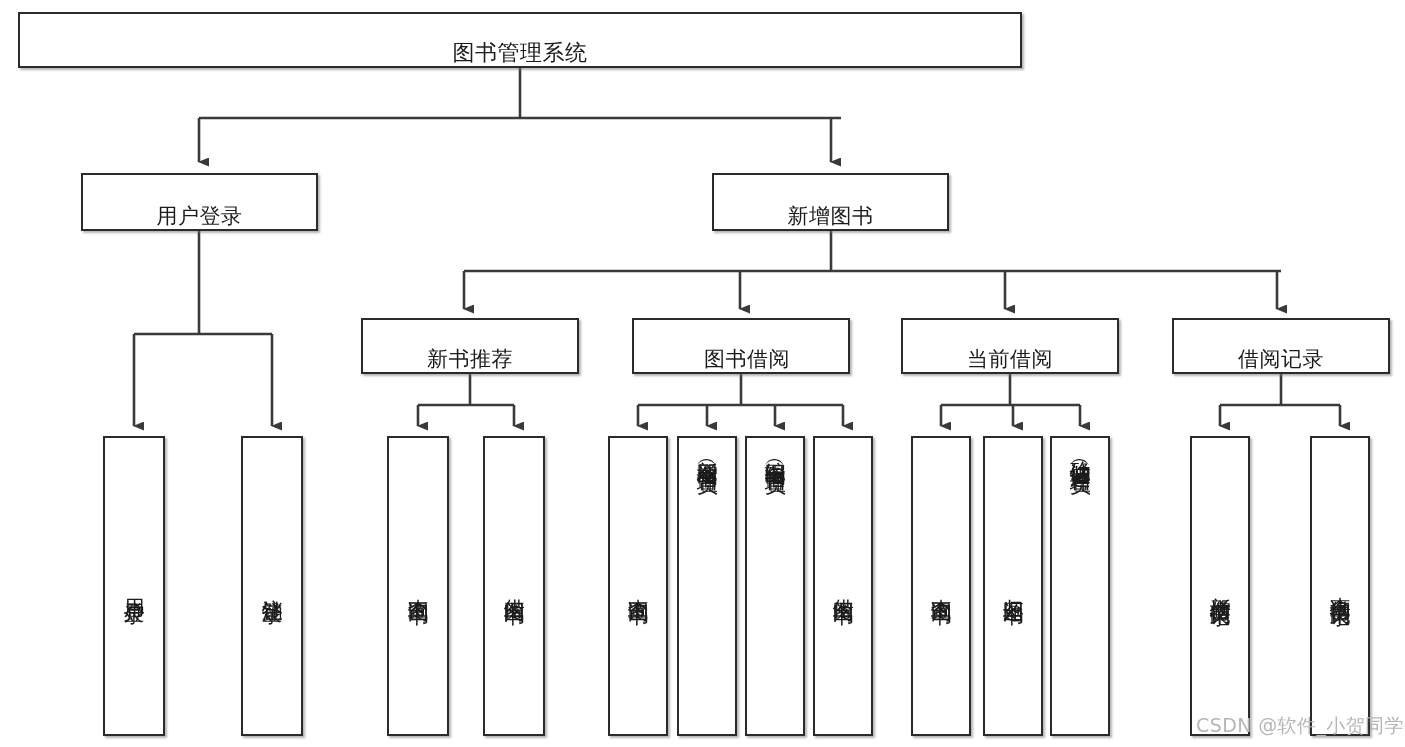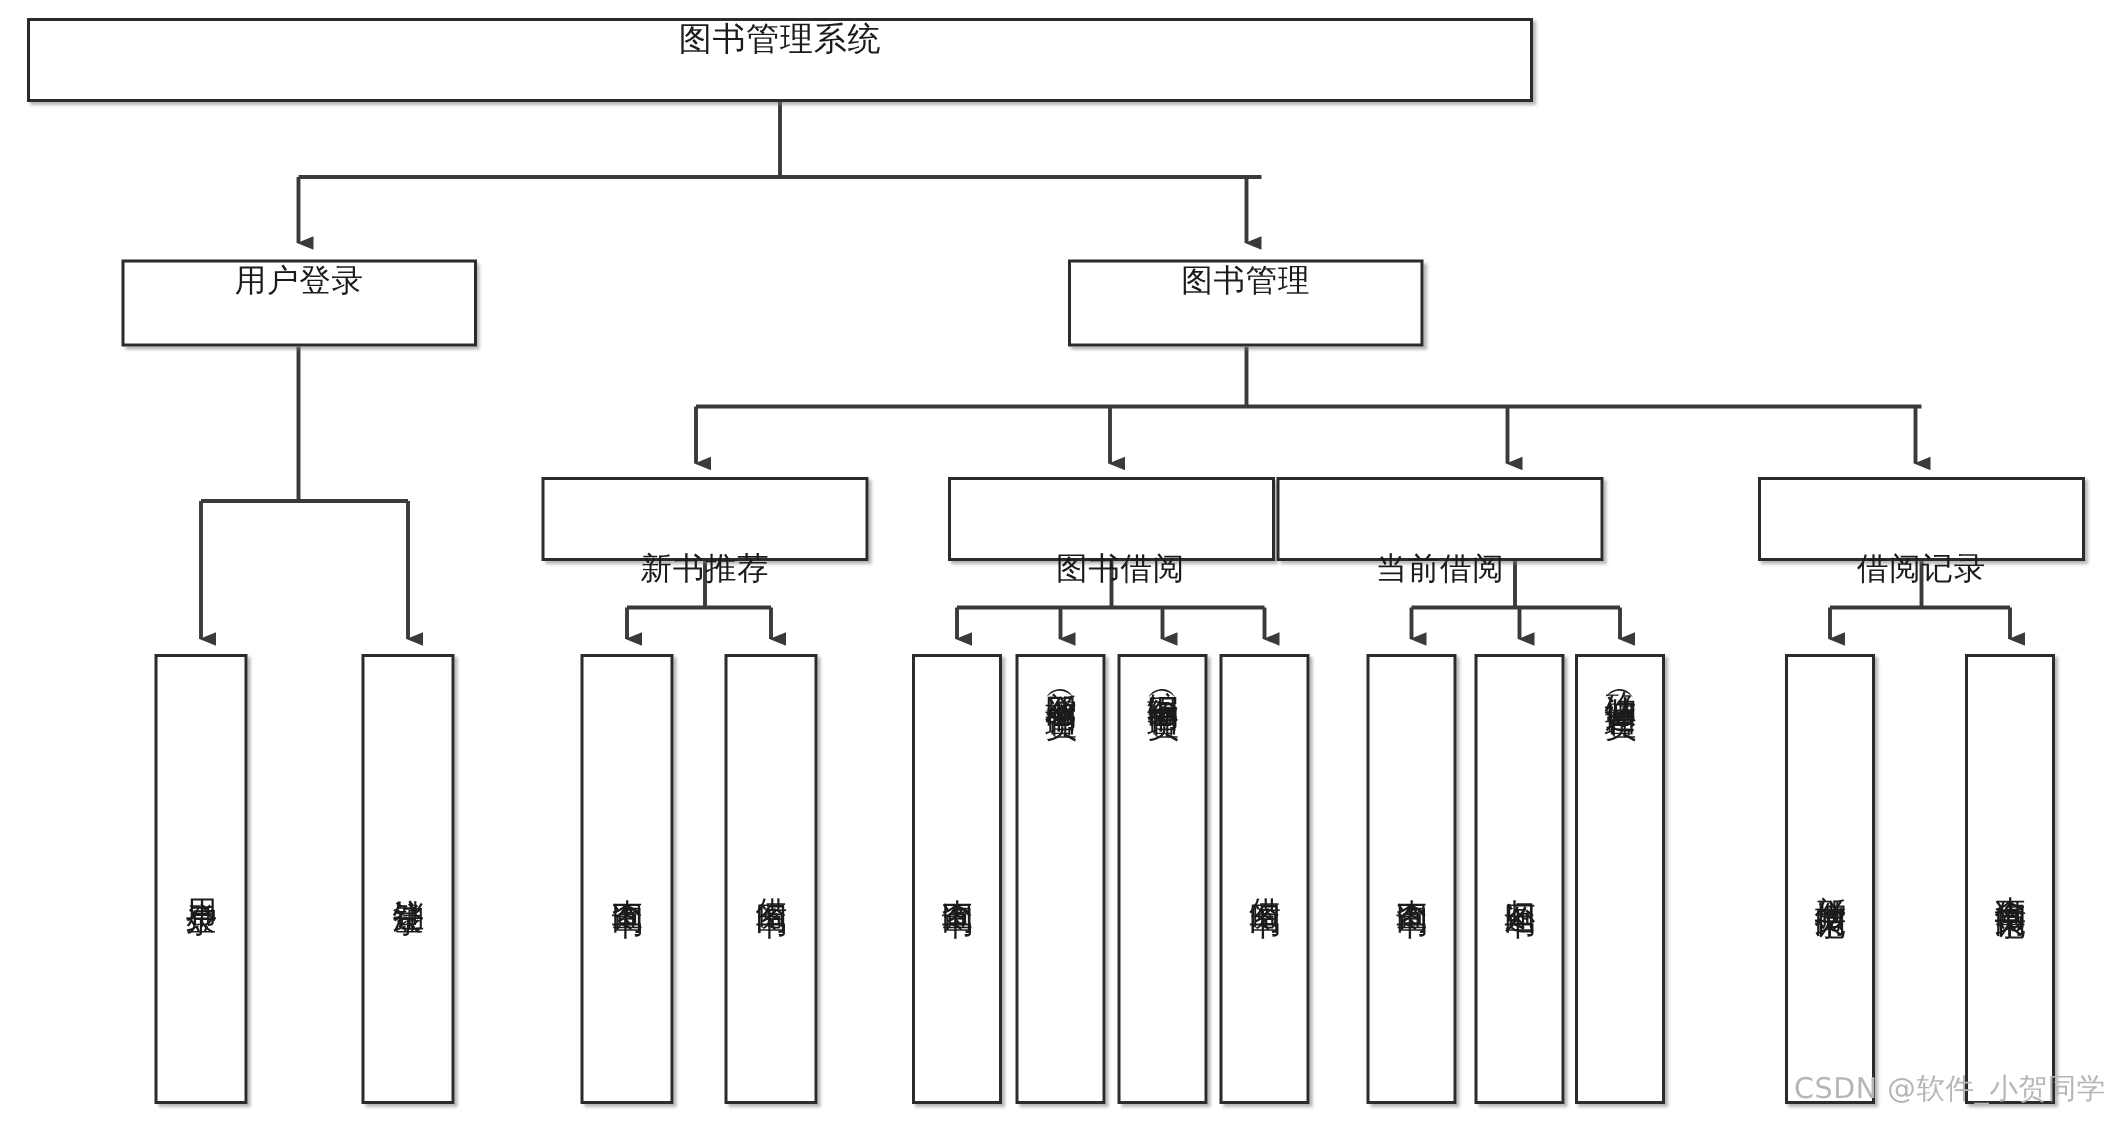--- a/index.html
+++ b/index.html
@@ -25,21 +25,21 @@
     width: 1405px;
     height: 747px;
   }
   .node {
     position: absolute;
     box-sizing: border-box;
     background: #ffffff;
     border: 2.5px solid #2b2b2b;
     box-shadow: 2px 2px 2px rgba(120,120,120,0.55);
     display: flex;
-    align-items: flex-start;
+    align-items: flex-end;
     justify-content: center;
     z-index: 3;
   }
   .node-label {
     color: #1b1b1b;
     font-size: 21px;
     line-height: 1.18;
     letter-spacing: 0.5px;
     text-align: center;
     white-space: nowrap;
@@ -129,30 +129,30 @@
   </svg>
 
   <div class="node root" style="left: 18px; top: 12px; width: 1004px; height: 56px;">
     <span class="node-label">图书管理系统</span>
   </div>
 
   <div class="node level2" style="left: 81px; top: 173px; width: 237px; height: 58px;">
     <span class="node-label">用户登录</span>
   </div>
   <div class="node level2" style="left: 712px; top: 173px; width: 237px; height: 58px;">
-    <span class="node-label">图书管理</span>
+    <span class="node-label">新增图书</span>
   </div>
 
   <div class="node level3" style="left: 361px; top: 318px; width: 218px; height: 56px;">
     <span class="node-label">新书推荐</span>
   </div>
   <div class="node level3" style="left: 632px; top: 318px; width: 218px; height: 56px; padding-left: 12px;">
     <span class="node-label">图书借阅</span>
   </div>
-  <div class="node level3" style="left: 851px; top: 318px; width: 218px; height: 56px;">
+  <div class="node level3" style="left: 901px; top: 318px; width: 218px; height: 56px;">
     <span class="node-label">当前借阅</span>
   </div>
   <div class="node level3" style="left: 1172px; top: 318px; width: 218px; height: 56px;">
     <span class="node-label">借阅记录</span>
   </div>
 
   <div class="node leaf" style="left: 103px; top: 436px; width: 62px; height: 300px;">
     <span class="node-label">用户登录</span>
   </div>
   <div class="node leaf" style="left: 241px; top: 436px; width: 62px; height: 300px;">

